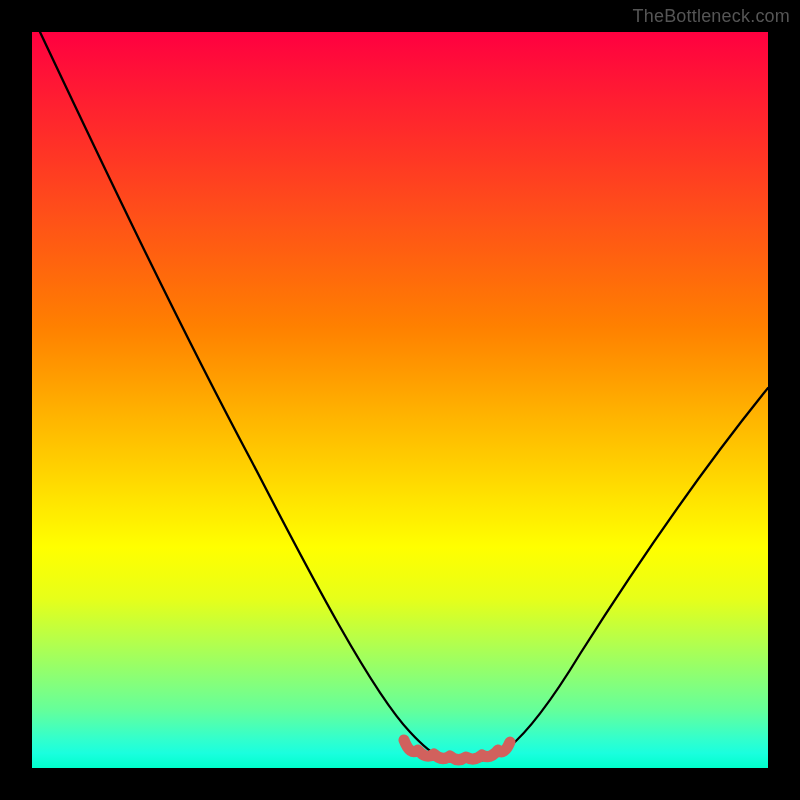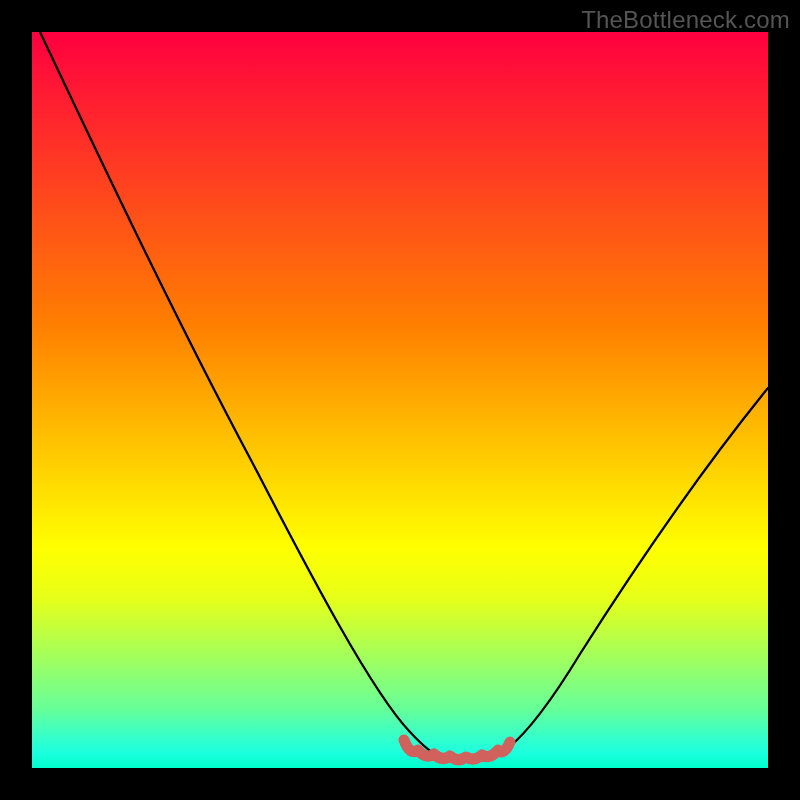--- a/index.html
+++ b/index.html
@@ -49,21 +49,21 @@
   .curve-layer {
     position: absolute;
     inset: 0;
   }
 
   .watermark {
     position: absolute;
     top: 6px;
     right: 10px;
     color: #555;
-    font-size: 24px;
+    font-size: 18px;
     font-weight: 500;
     letter-spacing: 0.2px;
     user-select: none;
   }
 </style>
 </head>
 <body>
 
 <div class="outer">
   <div class="plot">

